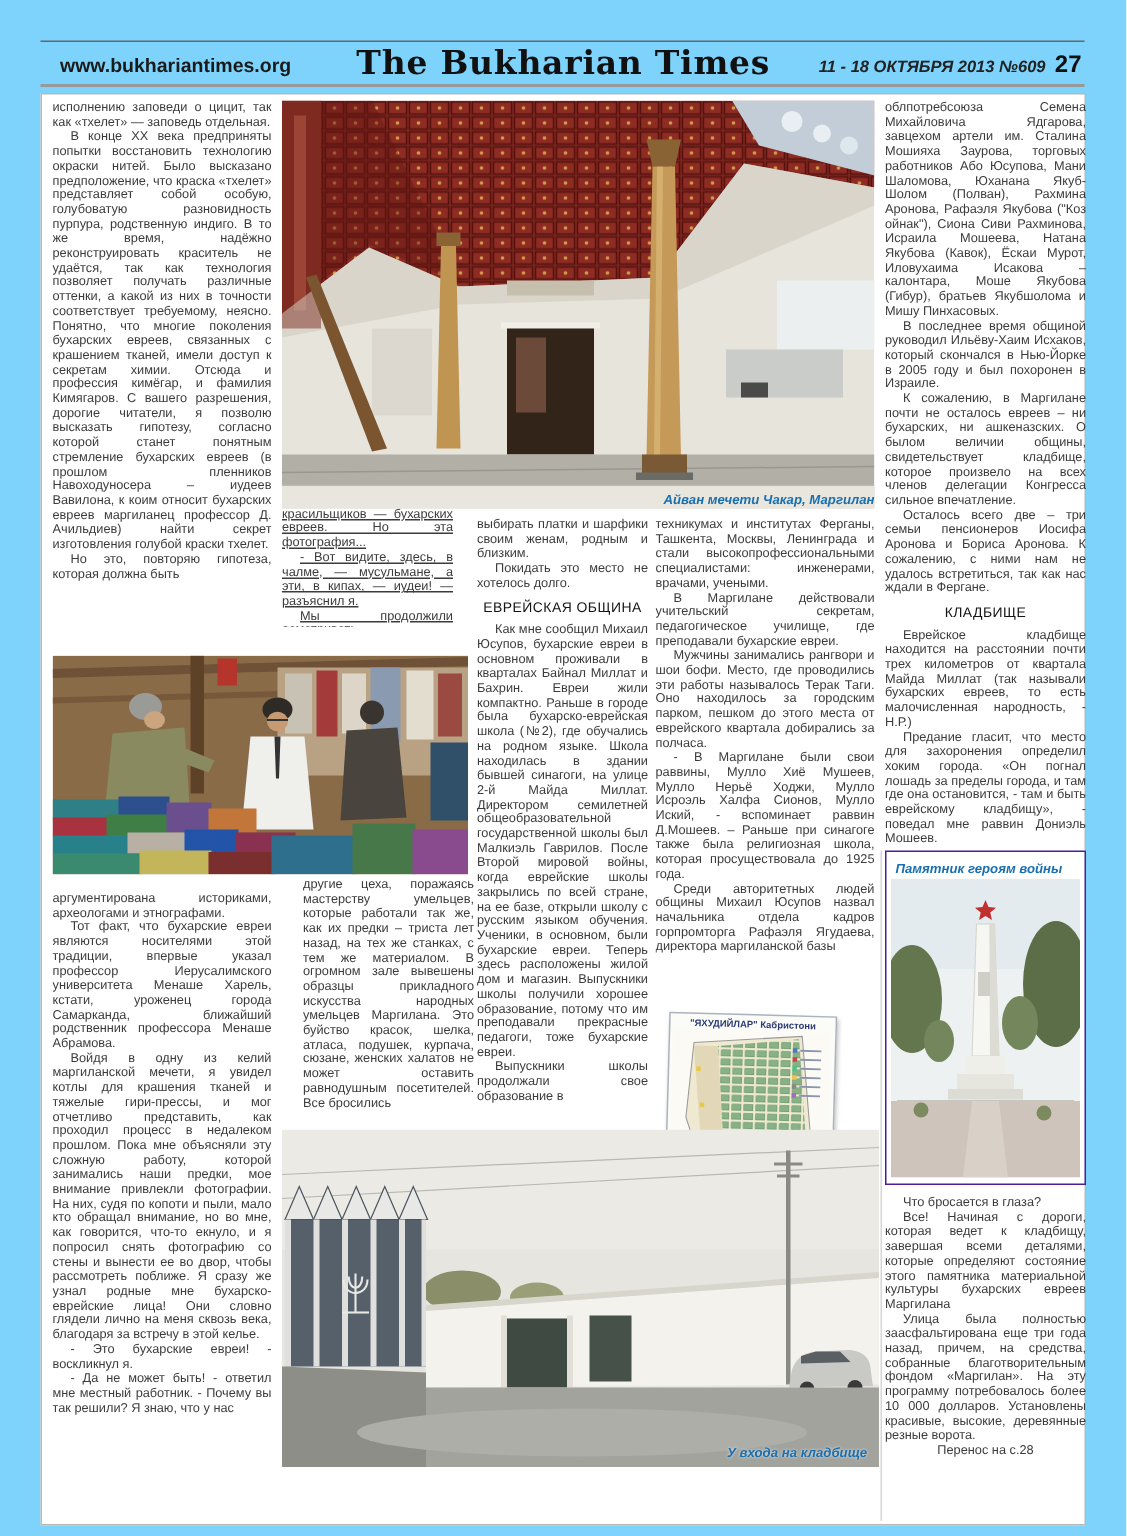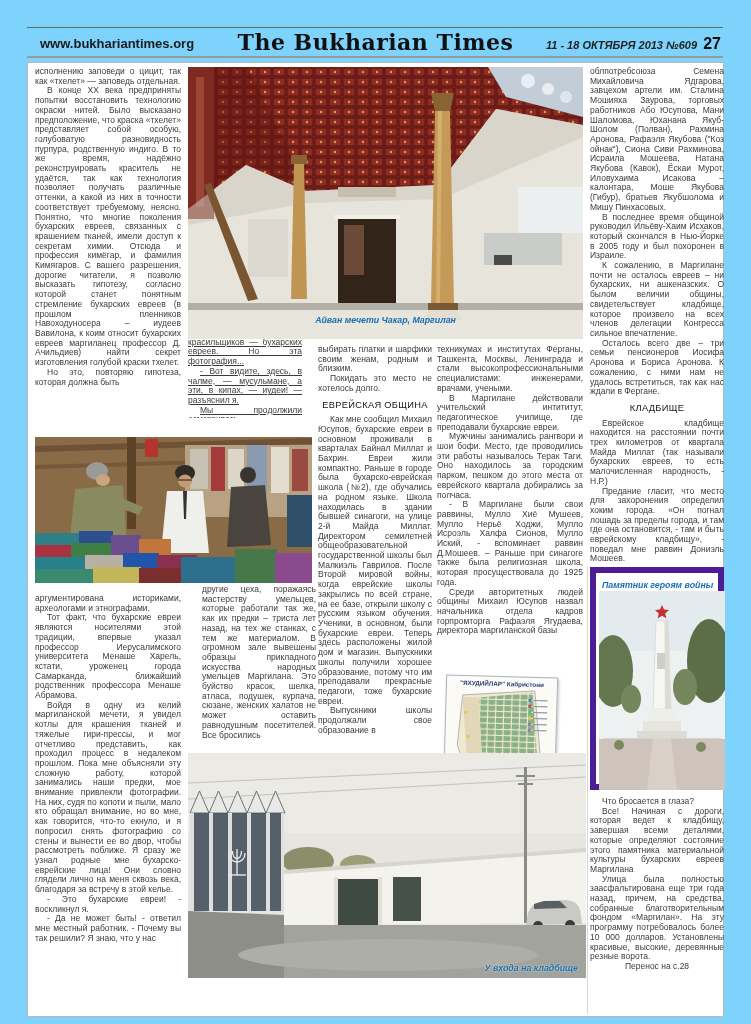--- a/index.html
+++ b/index.html
@@ -10,23 +10,23 @@
   .hdr-mast{position:absolute;left:0;right:0;top:29px;text-align:center;font-family:"DejaVu Serif",serif;font-size:22px;font-weight:bold;color:#111;letter-spacing:0.5px;}
   .hdr-issue{position:absolute;right:54px;top:39px;font-size:11px;font-weight:bold;font-style:italic;color:#222;}
   .hdr-num{position:absolute;right:30px;top:35px;font-size:16px;font-weight:bold;color:#111;}
   .tcol{position:absolute;font-size:8.5px;line-height:9.7px;text-align:justify;color:#3b3b3b;overflow:hidden;}
   .tcol p{margin:0;text-indent:12px;}
   .tcol p.ni{text-indent:0;}
   .sec-head{font-weight:normal;text-align:center;font-size:9.3px;margin:7px 0 5px;color:#151515;letter-spacing:0.3px;text-indent:0;}
   .cap{color:#1a6fb0;font-weight:bold;font-style:italic;font-size:8.8px;}
   .photo{position:absolute;overflow:hidden;}
   .photo svg{display:block;}
-  .mosque-cap{position:absolute;left:0;right:0;bottom:0;height:29px;background:rgba(236,233,225,0.92);text-align:center;line-height:15px;}
+  .mosque-cap{position:absolute;left:0;right:0;bottom:0;height:15px;background:rgba(236,233,225,0.92);text-align:right;line-height:15px;}
   .wall-cap{position:absolute;right:8px;bottom:5px;text-shadow:0 0 2px rgba(255,255,255,0.8);}
-  .mon-frame{position:absolute;left:590px;top:567px;width:134px;height:223px;background:#fff;border:6px solid #4c1d95;box-sizing:border-box;padding:3px;}
+  .mon-frame{position:absolute;left:590px;top:567px;width:134px;height:223px;background:#fff;border:1px solid #4c1d95;box-sizing:border-box;padding:3px;}
   .mon-cap{height:15px;line-height:14px;padding-left:3px;}
   .map-card{position:absolute;left:444px;top:676px;width:112px;height:158px;background:#fbfbf8;border:1px solid #aab2be;box-sizing:border-box;padding:2px;transform:rotate(1.6deg);box-shadow:1px 2px 3px rgba(0,0,0,0.25);}
   .map-title{font-size:6.3px;font-weight:bold;color:#2a3a74;text-align:center;line-height:9px;white-space:nowrap;overflow:hidden;}
   .vrule{position:absolute;left:587px;top:567px;width:1px;height:447px;background:#d6d6d2;}
   .cont-note{text-align:center;text-indent:0 !important;}
 </style>
 </head>
 <body>
 
 <div class="page">
@@ -67,21 +67,21 @@
   <div class="tcol" style="left:318px;top:345px;width:114px;height:406px;">
     <p class="ni">выбирать платки и шарфики своим женам, родным и близким.</p>
     <p>Покидать это место не хотелось долго.</p>
     <div class="sec-head">ЕВРЕЙСКАЯ ОБЩИНА</div>
     <p>Как мне сообщил Михаил Юсупов, бухарские евреи в основном проживали в кварталах Байнал Миллат и Бахрин. Евреи жили компактно. Раньше в городе была бухарско-еврейская школа (№2), где обучались на родном языке. Школа находилась в здании бывшей синагоги, на улице 2-й Майда Миллат. Директором семилетней общеобразовательной государственной школы был Малкиэль Гаврилов. После Второй мировой войны, когда еврейские школы закрылись по всей стране, на ее базе, открыли школу с русским языком обучения. Ученики, в основном, были бухарские евреи. Теперь здесь расположены жилой дом и магазин. Выпускники школы получили хорошее образование, потому что им преподавали прекрасные педагоги, тоже бухарские евреи.</p>
     <p>Выпускники школы продолжали свое образование в</p>
   </div>
 
   <div class="tcol" style="left:437px;top:345px;width:146px;height:328px;">
     <p class="ni">техникумах и институтах Ферганы, Ташкента, Москвы, Ленинграда и стали высокопрофессиональными специалистами: инженерами, врачами, учеными.</p>
-    <p>В Маргилане действовали учительский интититут, педагогическое училище, где преподавали бухарские евреи.</p>
+    <p>В Маргилане действовали учительский секретам, педагогическое училище, где преподавали бухарские евреи.</p>
     <p>Мужчины занимались рангвори и шои бофи. Место, где проводились эти работы называлось Терак Таги. Оно находилось за городским парком, пешком до этого места от еврейского квартала добирались за полчаса.</p>
     <p>- В Маргилане были свои раввины, Мулло Хиё Мушеев, Мулло Нерьё Ходжи, Мулло Исроэль Халфа Сионов, Мулло Иский, - вспоминает раввин Д.Мошеев. – Раньше при синагоге также была религиозная школа, которая просуществовала до 1925 года.</p>
     <p>Среди авторитетных людей общины Михаил Юсупов назвал начальника отдела кадров горпромторга Рафаэля Ягудаева, директора маргиланской базы</p>
   </div>
 
   <div class="tcol" style="left:590px;top:67px;width:134px;height:498px;">
     <p class="ni">облпотребсоюза Семена Михайловича Ядгарова, завцехом артели им. Сталина Мошияха Заурова, торговых работников Або Юсупова, Мани Шаломова, Юханана Якуб-Шолом (Полван), Рахмина Аронова, Рафаэля Якубова ("Коз ойнак"), Сиона Сиви Рахминова, Исраила Мошеева, Натана Якубова (Кавок), Ёскаи Мурот, Иловухаима Исакова – калонтара, Моше Якубова (Гибур), братьев Якубшолома и Мишу Пинхасовых.</p>
     <p>В последнее время общиной руководил Ильёву-Хаим Исхаков, который скончался в Нью-Йорке в 2005 году и был похоронен в Израиле.</p>
     <p>К сожалению, в Маргилане почти не осталось евреев – ни бухарских, ни ашкеназских. О былом величии общины, свидетельствует кладбище, которое произвело на всех членов делегации Конгресса сильное впечатление.</p>
     <p>Осталось всего две – три семьи пенсионеров Иосифа Аронова и Бориса Аронова. К сожалению, с ними нам не удалось встретиться, так как нас ждали в Фергане.</p>

